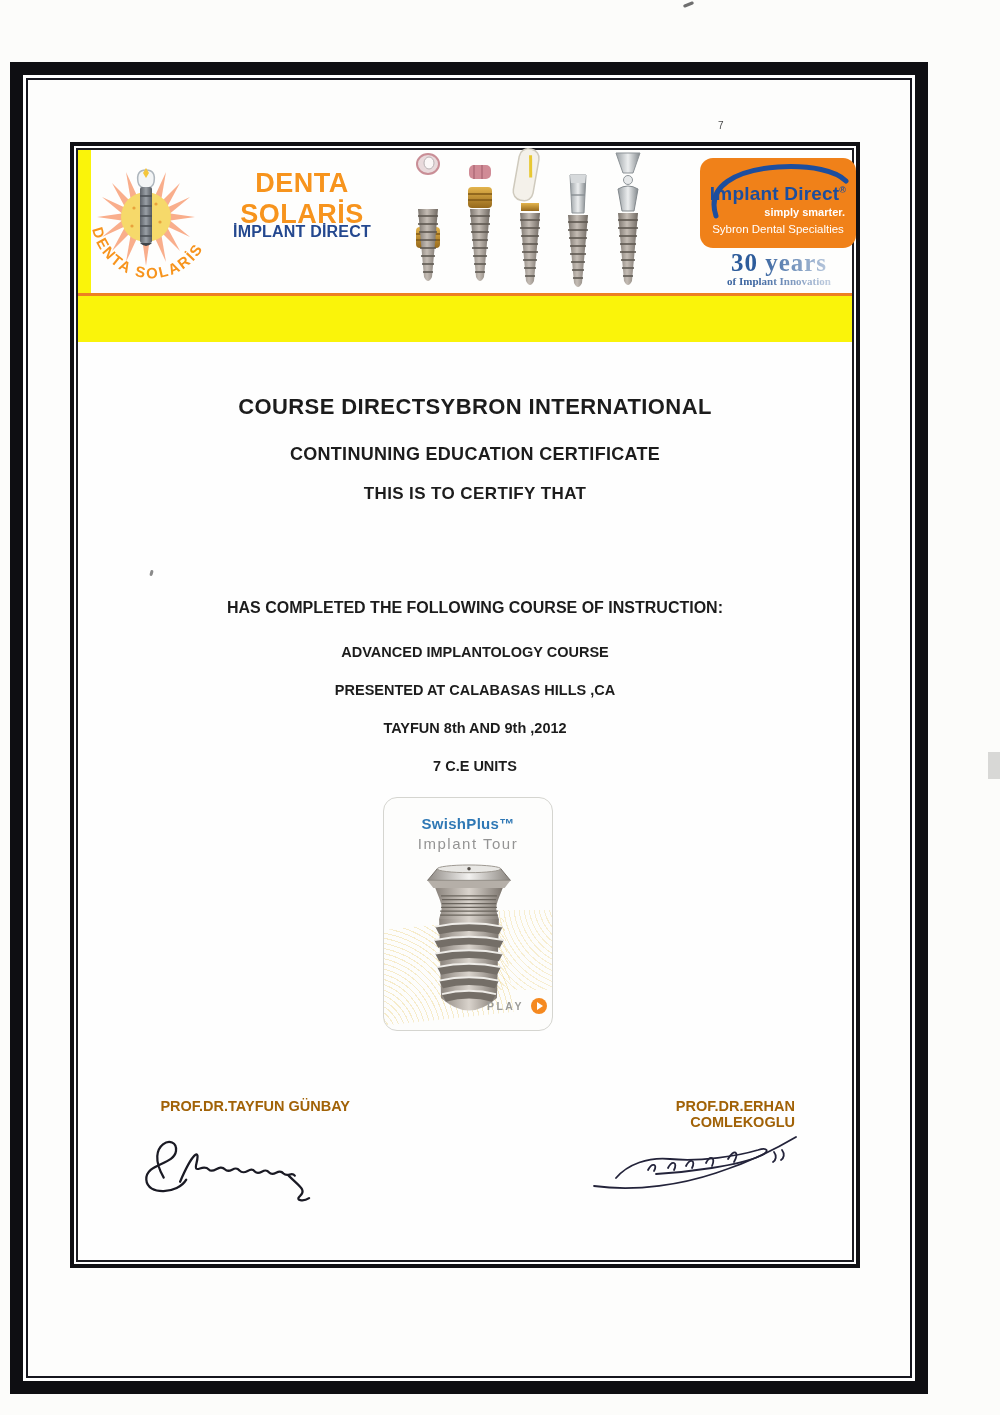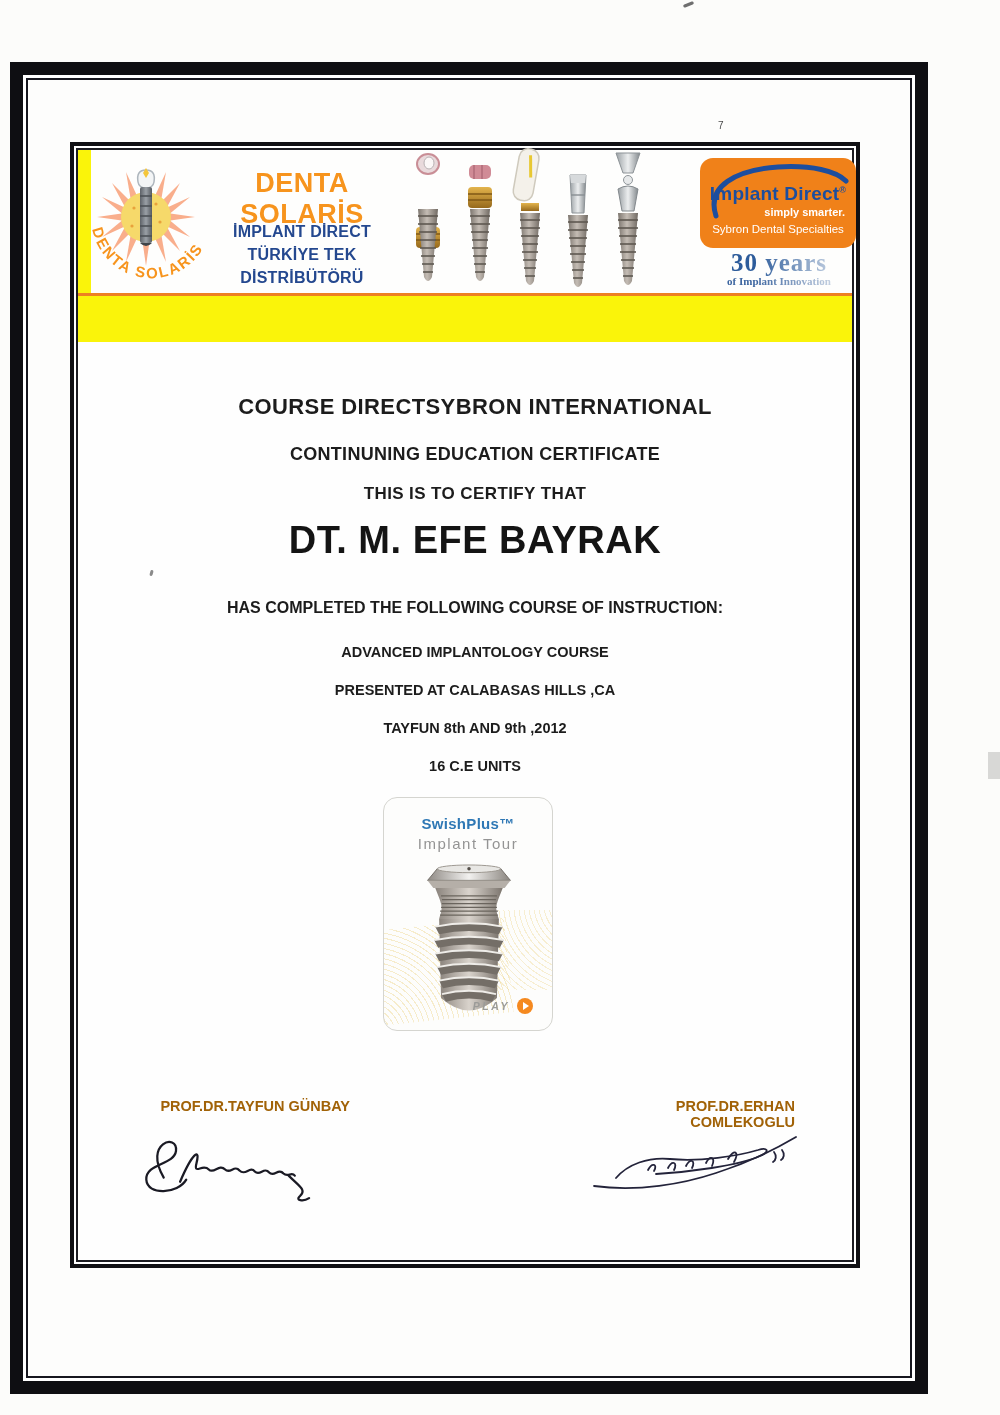--- a/index.html
+++ b/index.html
@@ -69,21 +69,21 @@
   .swish-name { position:absolute; top:17px; left:0; width:100%; text-align:center;
     font-size:15px; font-weight:bold; color:#2f78b5; letter-spacing:.3px; }
   .swish-caption { position:absolute; top:37px; left:0; width:100%; text-align:center;
     font-size:15px; color:#949494; letter-spacing:1.5px; }
   .swish-implant { position:absolute; left:32px; top:62px; width:106px; height:168px; }
   .guilloche1 { position:absolute; left:-25px; bottom:10px; width:150px; height:95px;
     background:repeating-radial-gradient(circle at 0% 110%, rgba(231,196,89,.30) 0 1px, transparent 1px 5px);
     transform:rotate(-6deg); }
   .guilloche2 { position:absolute; right:-20px; bottom:40px; width:120px; height:80px;
     background:repeating-radial-gradient(circle at 110% -10%, rgba(231,196,89,.26) 0 1px, transparent 1px 5px); }
-  .play-row { position:absolute; right:19px; bottom:16px; display:flex; align-items:center; gap:7px;font-style:italic; }
+  .play-row { position:absolute; right:5px; bottom:16px; display:flex; align-items:center; gap:7px; }
   .play-label { font-size:10.5px; font-weight:bold; color:#9b9b98; letter-spacing:2.5px; }
   .play-icon { width:16px; height:16px; border-radius:50%; background:#f5891f;
     display:flex; align-items:center; justify-content:center; }
   .play-icon::after { content:""; display:block; margin-left:2px;
     border-left:6px solid #ffffff; border-top:4px solid transparent; border-bottom:4px solid transparent; }
 
   
   .sig-label { position:absolute; font-size:14.5px; font-weight:bold; color:#a16207; text-align:right; }
   .sig-label-left  { left:150px; top:1098px; width:200px; }
   .sig-label-right { left:570px; top:1098px; width:225px; }
@@ -162,21 +162,20 @@
       <path d="M 56 91 q 6 6 12 0 z" fill="#3f4449"></path>
     </g>
     <text font-family="Liberation Sans, sans-serif" font-size="15" font-weight="bold" fill="#f7941d" letter-spacing="2">
       <textPath href="#arcPath" startOffset="2">DENTA  SOLARİS</textPath>
     </text>
   </svg>
 
   <div class="brand-title">DENTA SOLARİS</div>
   <div class="brand-sub">
     <div>İMPLANT DİRECT</div>
-    <div>TÜRKİYE TEK DİSTRİBÜTÖRÜ</div>
   </div>
 
   <svg class="implant-strip" viewBox="0 0 245 148">
     <defs>
       <linearGradient id="bodyG" x1="0" y1="0" x2="1" y2="0">
         <stop offset="0" stop-color="#7d766f"></stop>
           <stop offset=".45" stop-color="#c4bcb4"></stop>
           <stop offset="1" stop-color="#716a63"></stop>
       </linearGradient>
       <linearGradient id="goldG" x1="0" y1="0" x2="0" y2="1">
@@ -259,26 +258,25 @@
   </div>
 
   <div class="anniv">
     <div class="anniv-big fade-r">30 years</div>
     <div class="anniv-small fade-r">of Implant Innovation</div>
   </div>
 
   <div class="cert-line l-issuer">COURSE DIRECTSYBRON INTERNATIONAL</div>
   <div class="cert-line l-certify">THIS IS TO CERTIFY THAT</div>
   <div class="cert-line l-type">CONTINUNING EDUCATION CERTIFICATE</div>
-  <div class="cert-line l-name">DT. M. EFE BAYRAK</div>
   <div class="cert-line l-completed">HAS COMPLETED THE FOLLOWING COURSE OF INSTRUCTION:</div>
   <div class="cert-line l-course">ADVANCED IMPLANTOLOGY COURSE</div>
   <div class="cert-line l-location">PRESENTED AT CALABASAS HILLS ,CA</div>
   <div class="cert-line l-date">TAYFUN 8th AND 9th ,2012</div>
-  <div class="cert-line l-units">16 C.E UNITS</div>
+  <div class="cert-line l-units">7 C.E UNITS</div>
 
   <div class="swish-card">
     <div class="guilloche1"></div>
     <div class="guilloche2"></div>
     <div class="swish-name">SwishPlus™</div>
     <div class="swish-caption">Implant Tour</div>
     <svg class="swish-implant" viewBox="0 0 110 168">
       <defs>
         <linearGradient id="platG" x1="0" y1="0" x2="1" y2="0">
           <stop offset="0" stop-color="#8f8a85"></stop>

